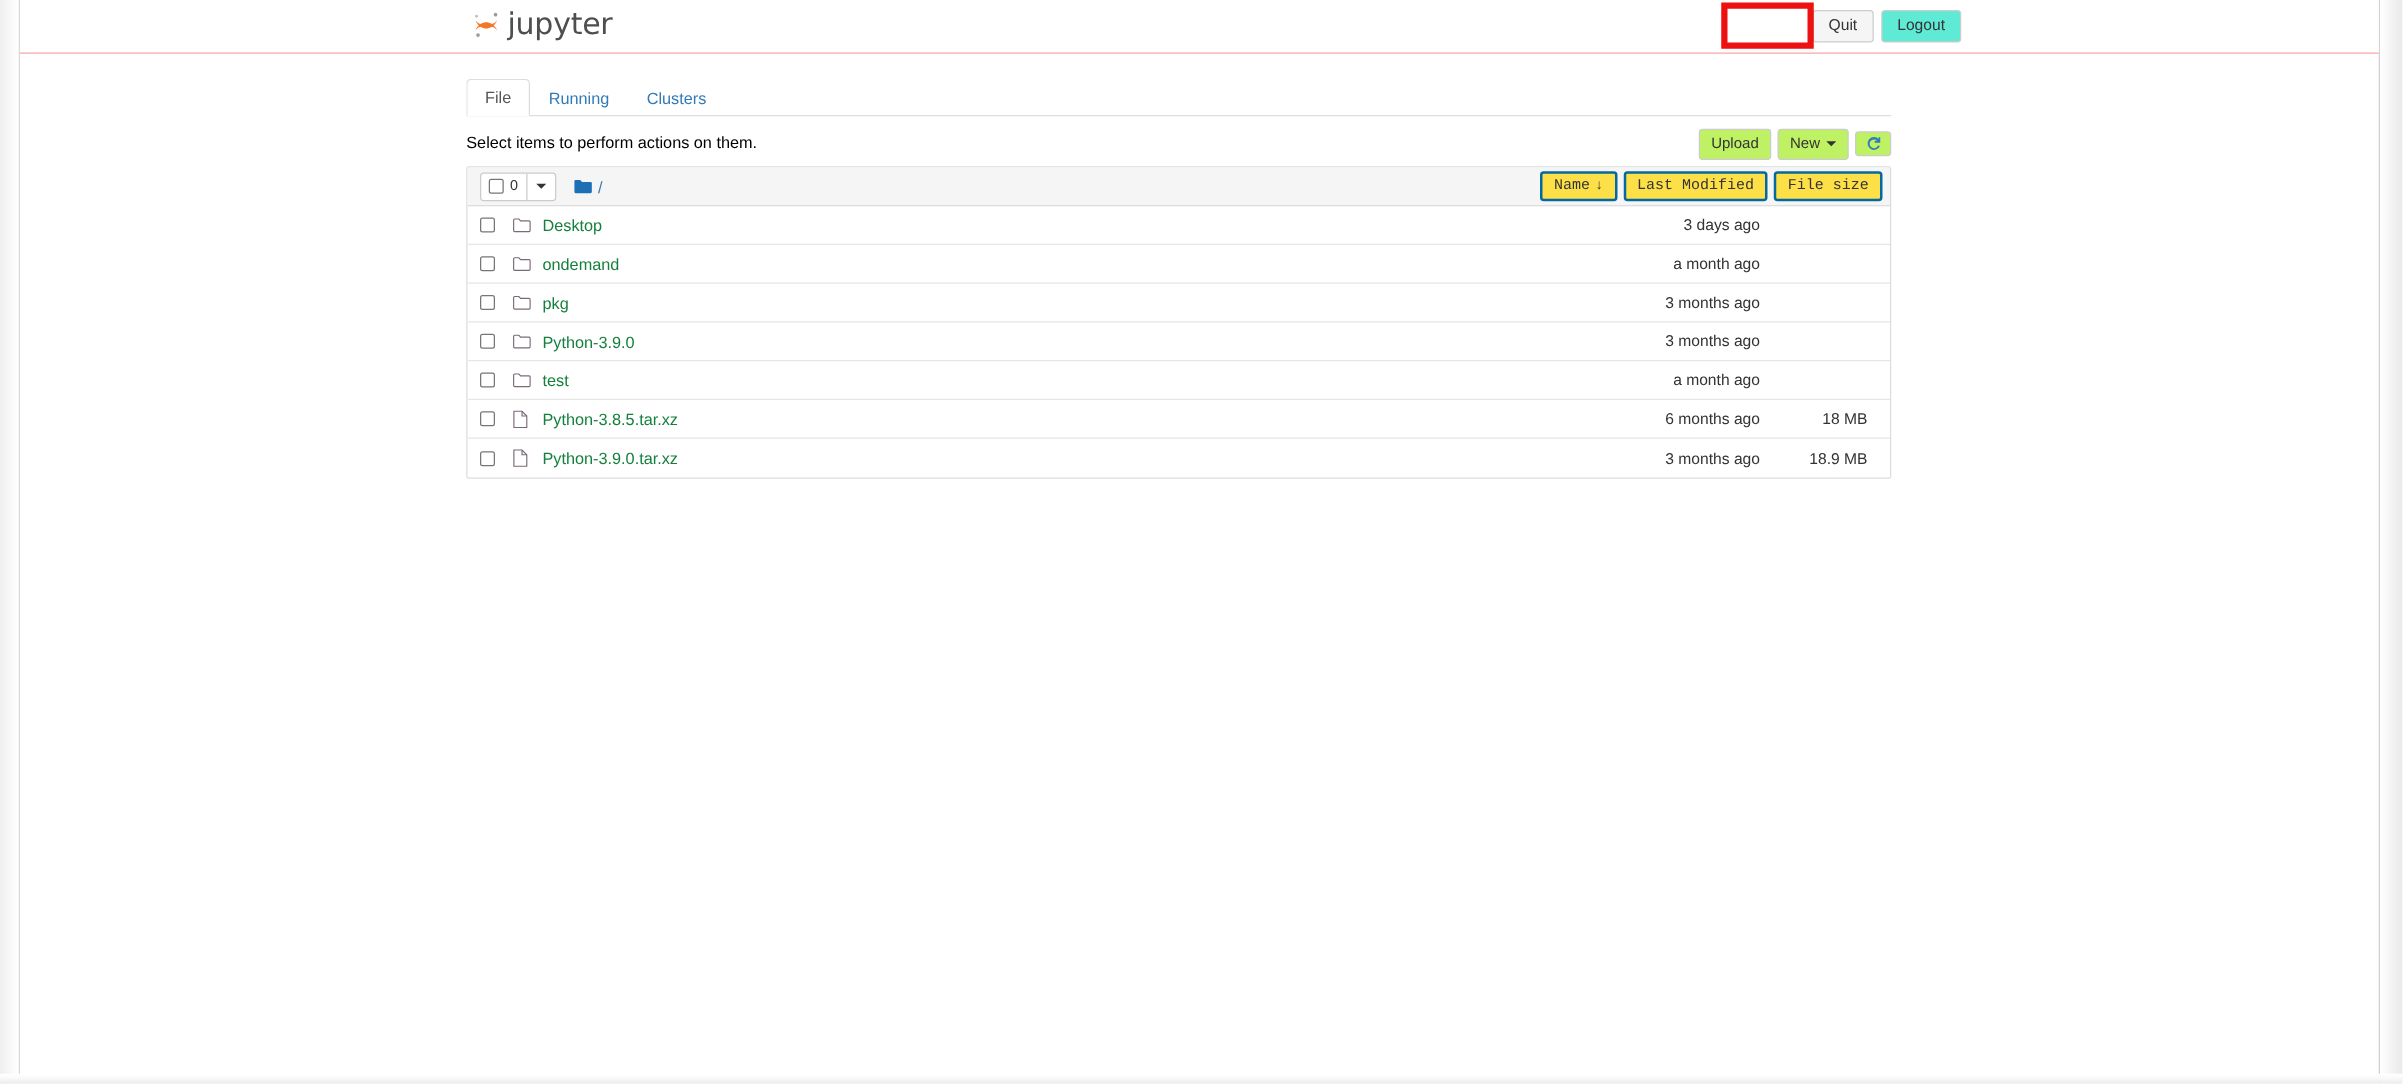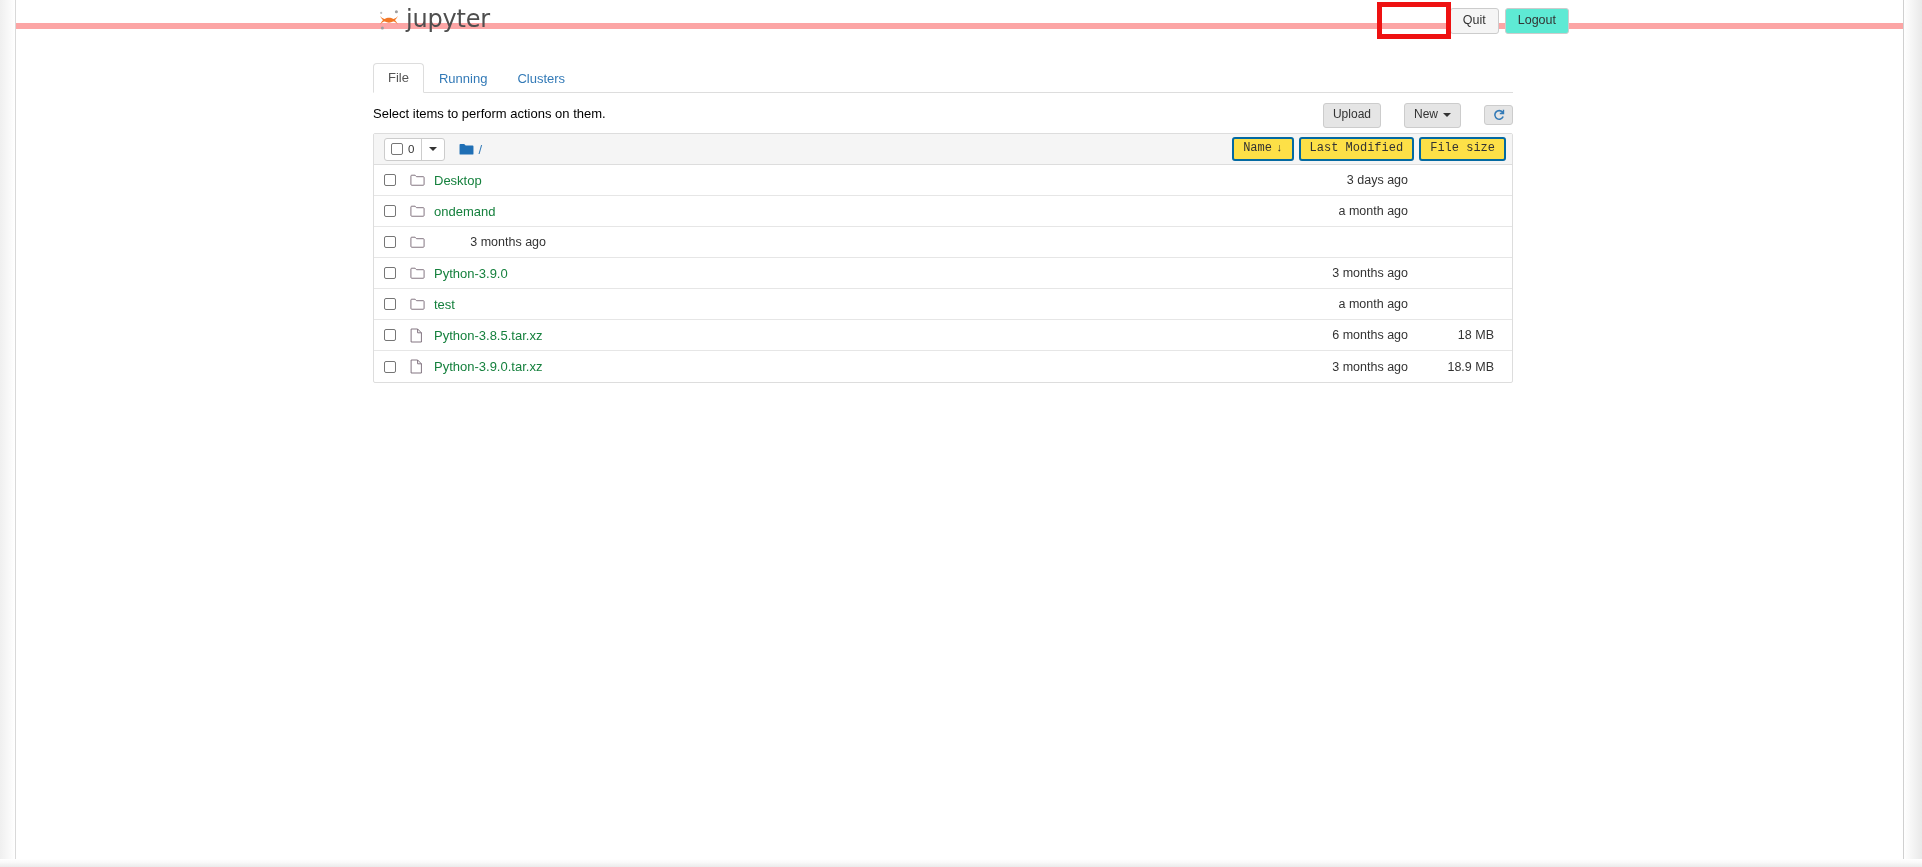--- a/index.html
+++ b/index.html
@@ -57,22 +57,22 @@
     height: 8px;
     background: linear-gradient(to top, #ebebeb 0%, #fafafa 60%, #ffffff 100%);
   }
 
   
   .header {
     position: absolute;
     left: 16px;
     right: 19px;
     top: 0;
-    height: 29px;
-    border-bottom: 6px solid #fca5a5;
+    height: 43px;
+    border-bottom: 1px solid #fca5a5;
     background: #ffffff;
     box-sizing: border-box;
   }
   .logo-block {
     position: absolute;
     left: 360px;
     top: 1px;
     display: flex;
     align-items: center;
     height: 38px;
@@ -174,27 +174,27 @@
     position: absolute;
     right: 0;
     top: 0;
     display: flex;
     align-items: center;
   }
   .act-btn {
     font-family: "Liberation Sans", sans-serif;
     font-size: 12px;
     color: #333;
-    background: #e5e5e5;
+    background: #bef264;
     border: 1px solid #cccccc;
     border-radius: 3px;
     padding: 3px 9px 4px 9px;
     line-height: 1.3;
     cursor: pointer;
-    margin-left: 23px;
+    margin-left: 5px;
     white-space: nowrap;
   }
   .caret {
     display: inline-block;
     width: 0; height: 0;
     border-left: 4px solid transparent;
     border-right: 4px solid transparent;
     border-top: 4px solid #333;
     margin-left: 5px;
     vertical-align: 1px;
@@ -446,20 +446,21 @@
         </div>
         <div class="row">
           <div class="row-cb">
             <span class="cb"></span>
           </div>
           <div class="row-icon">
             <svg width="15" height="13" viewBox="0 0 16 14">
               <path d="M0.9 2.2 a0.9 0.9 0 0 1 0.9 -0.9 h3.6 l1.5 1.6 h7.3 a0.9 0.9 0 0 1 0.9 0.9 v7.4 a0.9 0.9 0 0 1 -0.9 0.9 h-12.4 a0.9 0.9 0 0 1 -0.9 -0.9 z" fill="none" stroke="#7a6b78" stroke-width="1"></path>
             </svg>
           </div>
+          <div class="row-name">pkg</div>
           <div class="row-modified">3 months ago</div>
           <div class="row-size"></div>
         </div>
         <div class="row">
           <div class="row-cb">
             <span class="cb"></span>
           </div>
           <div class="row-icon">
             <svg width="15" height="13" viewBox="0 0 16 14">
               <path d="M0.9 2.2 a0.9 0.9 0 0 1 0.9 -0.9 h3.6 l1.5 1.6 h7.3 a0.9 0.9 0 0 1 0.9 0.9 v7.4 a0.9 0.9 0 0 1 -0.9 0.9 h-12.4 a0.9 0.9 0 0 1 -0.9 -0.9 z" fill="none" stroke="#7a6b78" stroke-width="1"></path>

